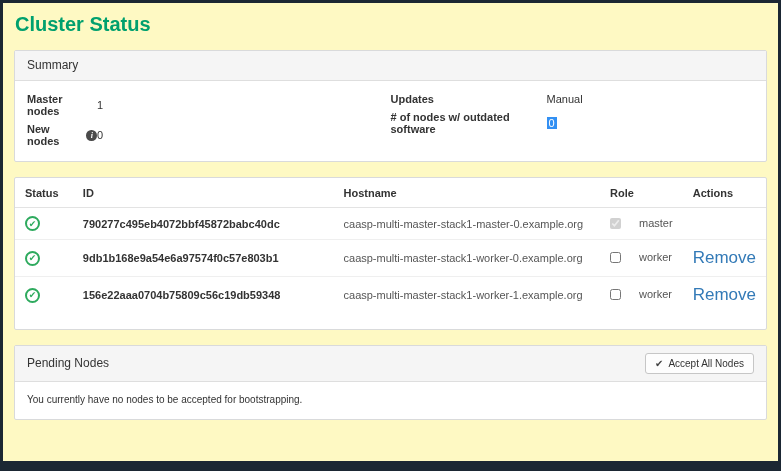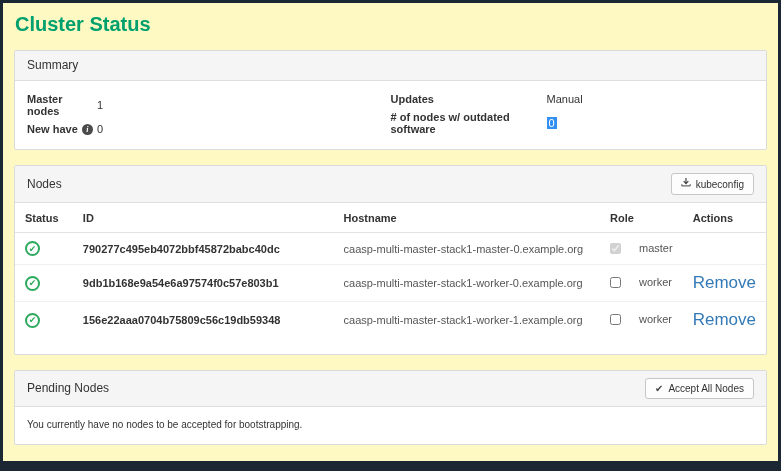--- a/index.html
+++ b/index.html
@@ -123,21 +123,21 @@
     <div class="panel-body summary-body">
       <div class="summary-col left">
         <div class="field">
           <span class="field-label">
             <span>Master nodes</span>
           </span>
           <span class="field-value">1</span>
         </div>
         <div class="field">
           <span class="field-label">
-            <span>New have</span>
+            <span>New nodes</span>
             <span class="info-icon">i</span>
           </span>
           <span class="field-value">0</span>
         </div>
       </div>
       <div class="summary-col right">
         <div class="field">
           <span class="field-label">
             <span>Updates</span>
           </span>
@@ -147,32 +147,20 @@
           <span class="field-label">
             <span># of nodes w/ outdated software</span>
           </span>
           <span class="field-value selected">0</span>
         </div>
       </div>
     </div>
   </section>
 
   <section class="panel">
-    <div class="panel-heading">
-      <span class="heading-title">Nodes</span>
-      <button class="btn">
-        <span class="btn-icon">
-          <svg class="dl-svg" viewBox="0 0 12 12">
-              <path d="M6 0v6M3.2 3.8L6 6.8l2.8-3" stroke="#444" stroke-width="1.4" fill="none"></path>
-              <path d="M1 9.5h10M1 7.5v2M11 7.5v2" stroke="#444" stroke-width="1.2" fill="none"></path>
-            </svg>
-        </span>
-        <span>kubeconfig</span>
-      </button>
-    </div>
     <div class="nodes-panel-bodywrap">
       <table class="nodes-table">
         <thead>
           <tr>
             <th class="col-status">Status</th>
             <th class="col-id">ID</th>
             <th class="col-host">Hostname</th>
             <th class="col-role">Role</th>
             <th class="col-actions">Actions</th>
           </tr>

